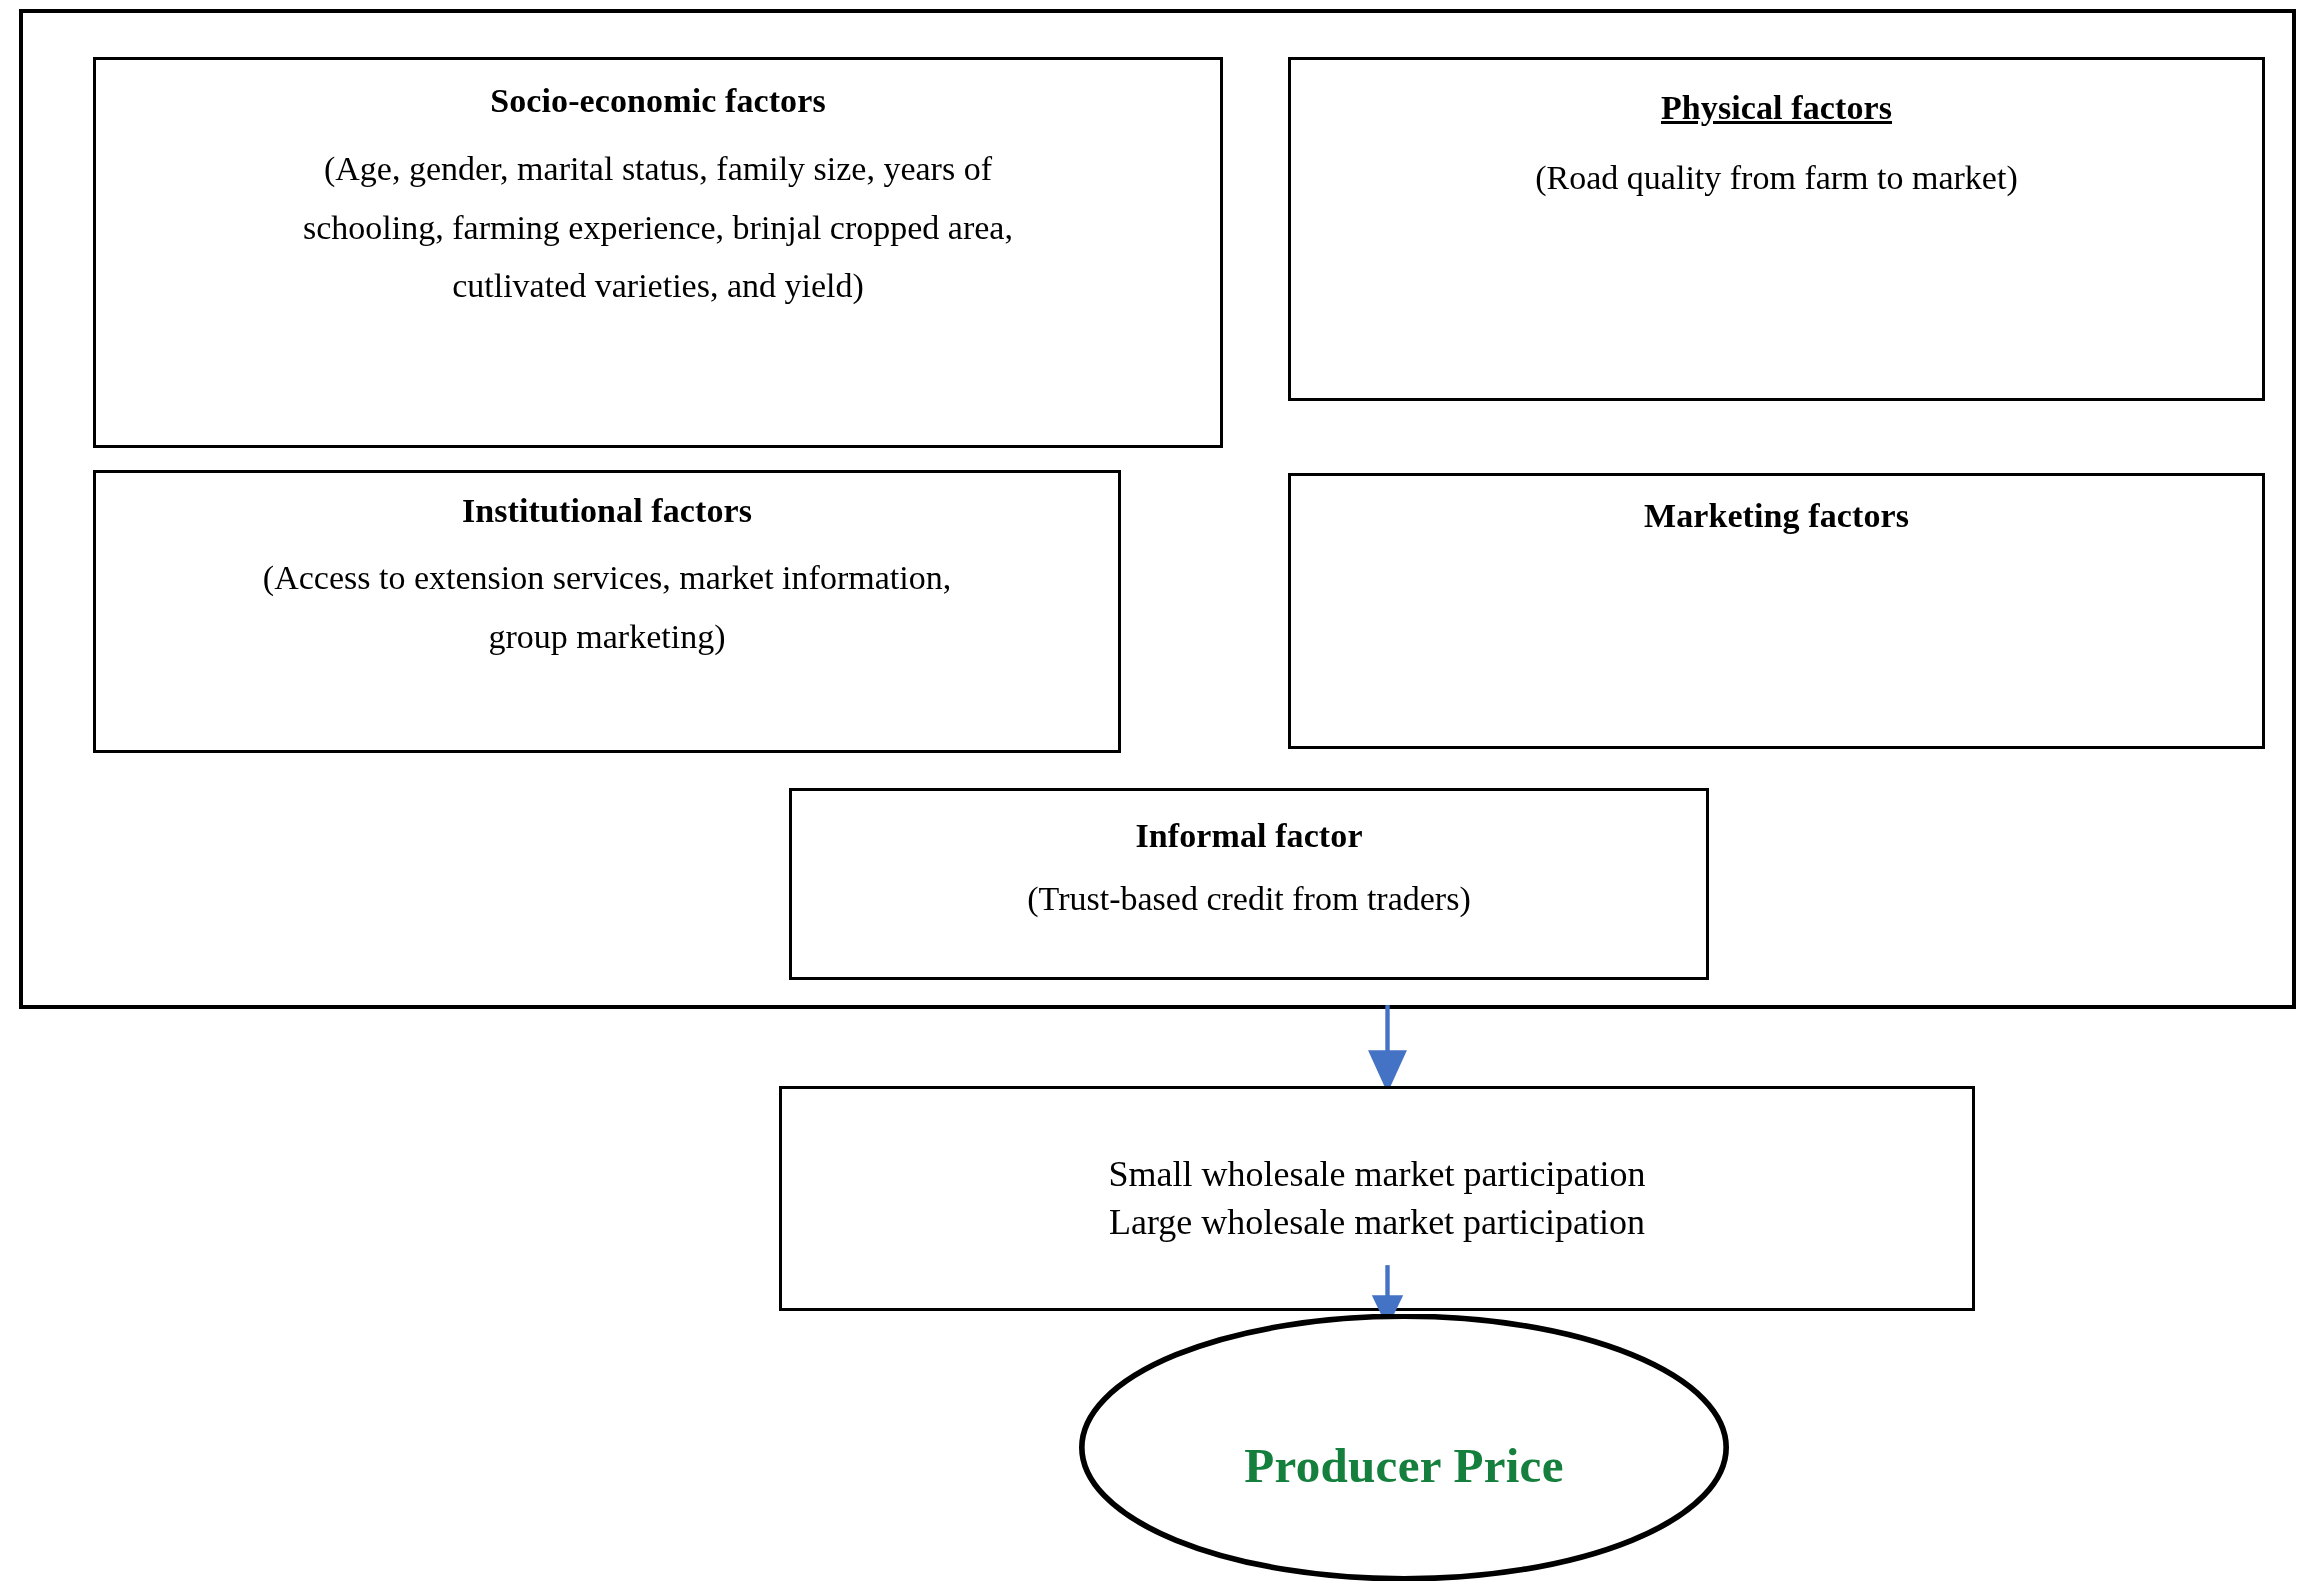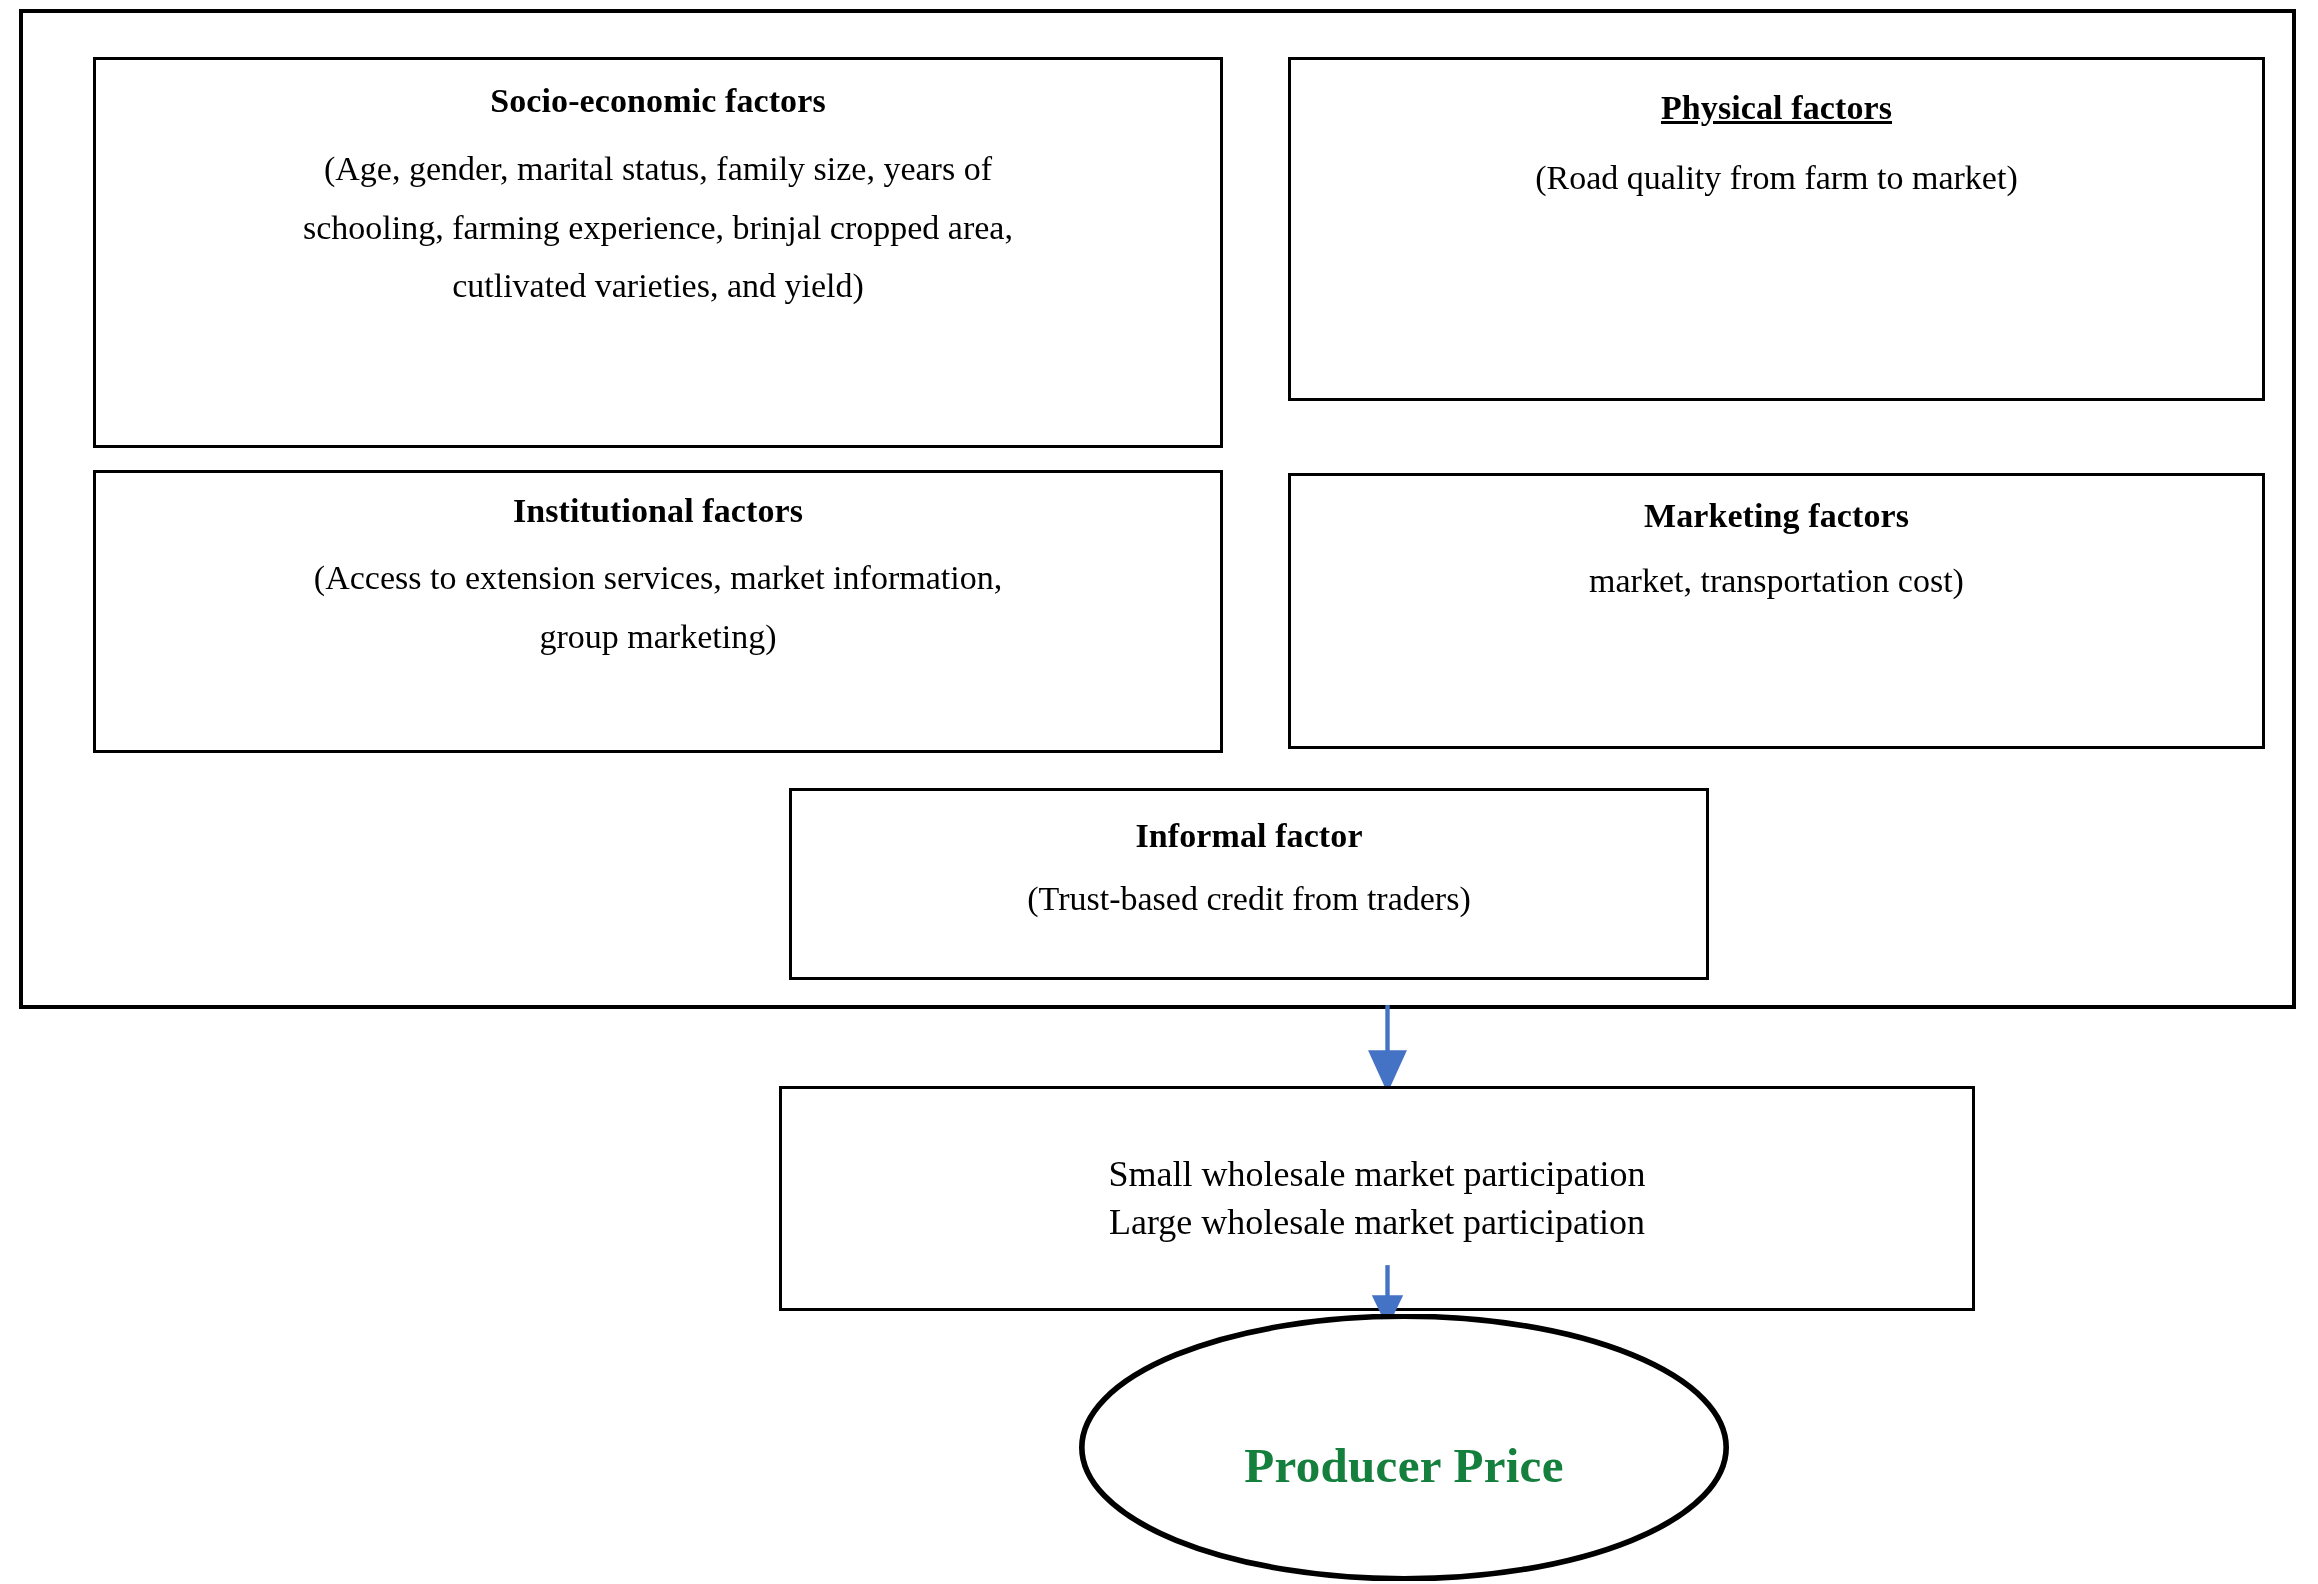--- a/index.html
+++ b/index.html
@@ -71,21 +71,21 @@
 
   #physical-box {
     left: 1265px; top: 44px;
     width: 977px; height: 344px;
   }
   #physical-box .box-title { margin-top: 30px; text-decoration: underline; }
   #physical-box .box-body  { margin-top: 22.6px; }
 
   #institutional-box {
     left: 70px;  top: 457px;
-    width: 1130px; height: 283px;
+    width: 1028px; height: 283px;
   }
   #institutional-box .box-title { margin-top: 20px; }
   #institutional-box .box-body  { margin-top: 20px; }
 
   #marketing-box {
     left: 1265px; top: 460px;
     width: 977px; height: 276px;
   }
   #marketing-box .box-title { margin-top: 21.4px; }
   #marketing-box .box-body  { margin-top: 19px; }
@@ -166,21 +166,20 @@
       <div class="box-title">Institutional factors</div>
       <div class="box-body">
         <span class="ln">(Access to extension services, market information,</span>
         <span class="ln">group marketing)</span>
       </div>
     </div>
 
     <div class="box" id="marketing-box">
       <div class="box-title">Marketing factors</div>
       <div class="box-body">
-        <span class="ln">market, transportation cost)</span>
       </div>
     </div>
 
     <div class="box" id="informal-box">
       <div class="box-title">Informal factor</div>
       <div class="box-body">
         <span class="ln">(Trust-based credit from traders)</span>
       </div>
     </div>
 

